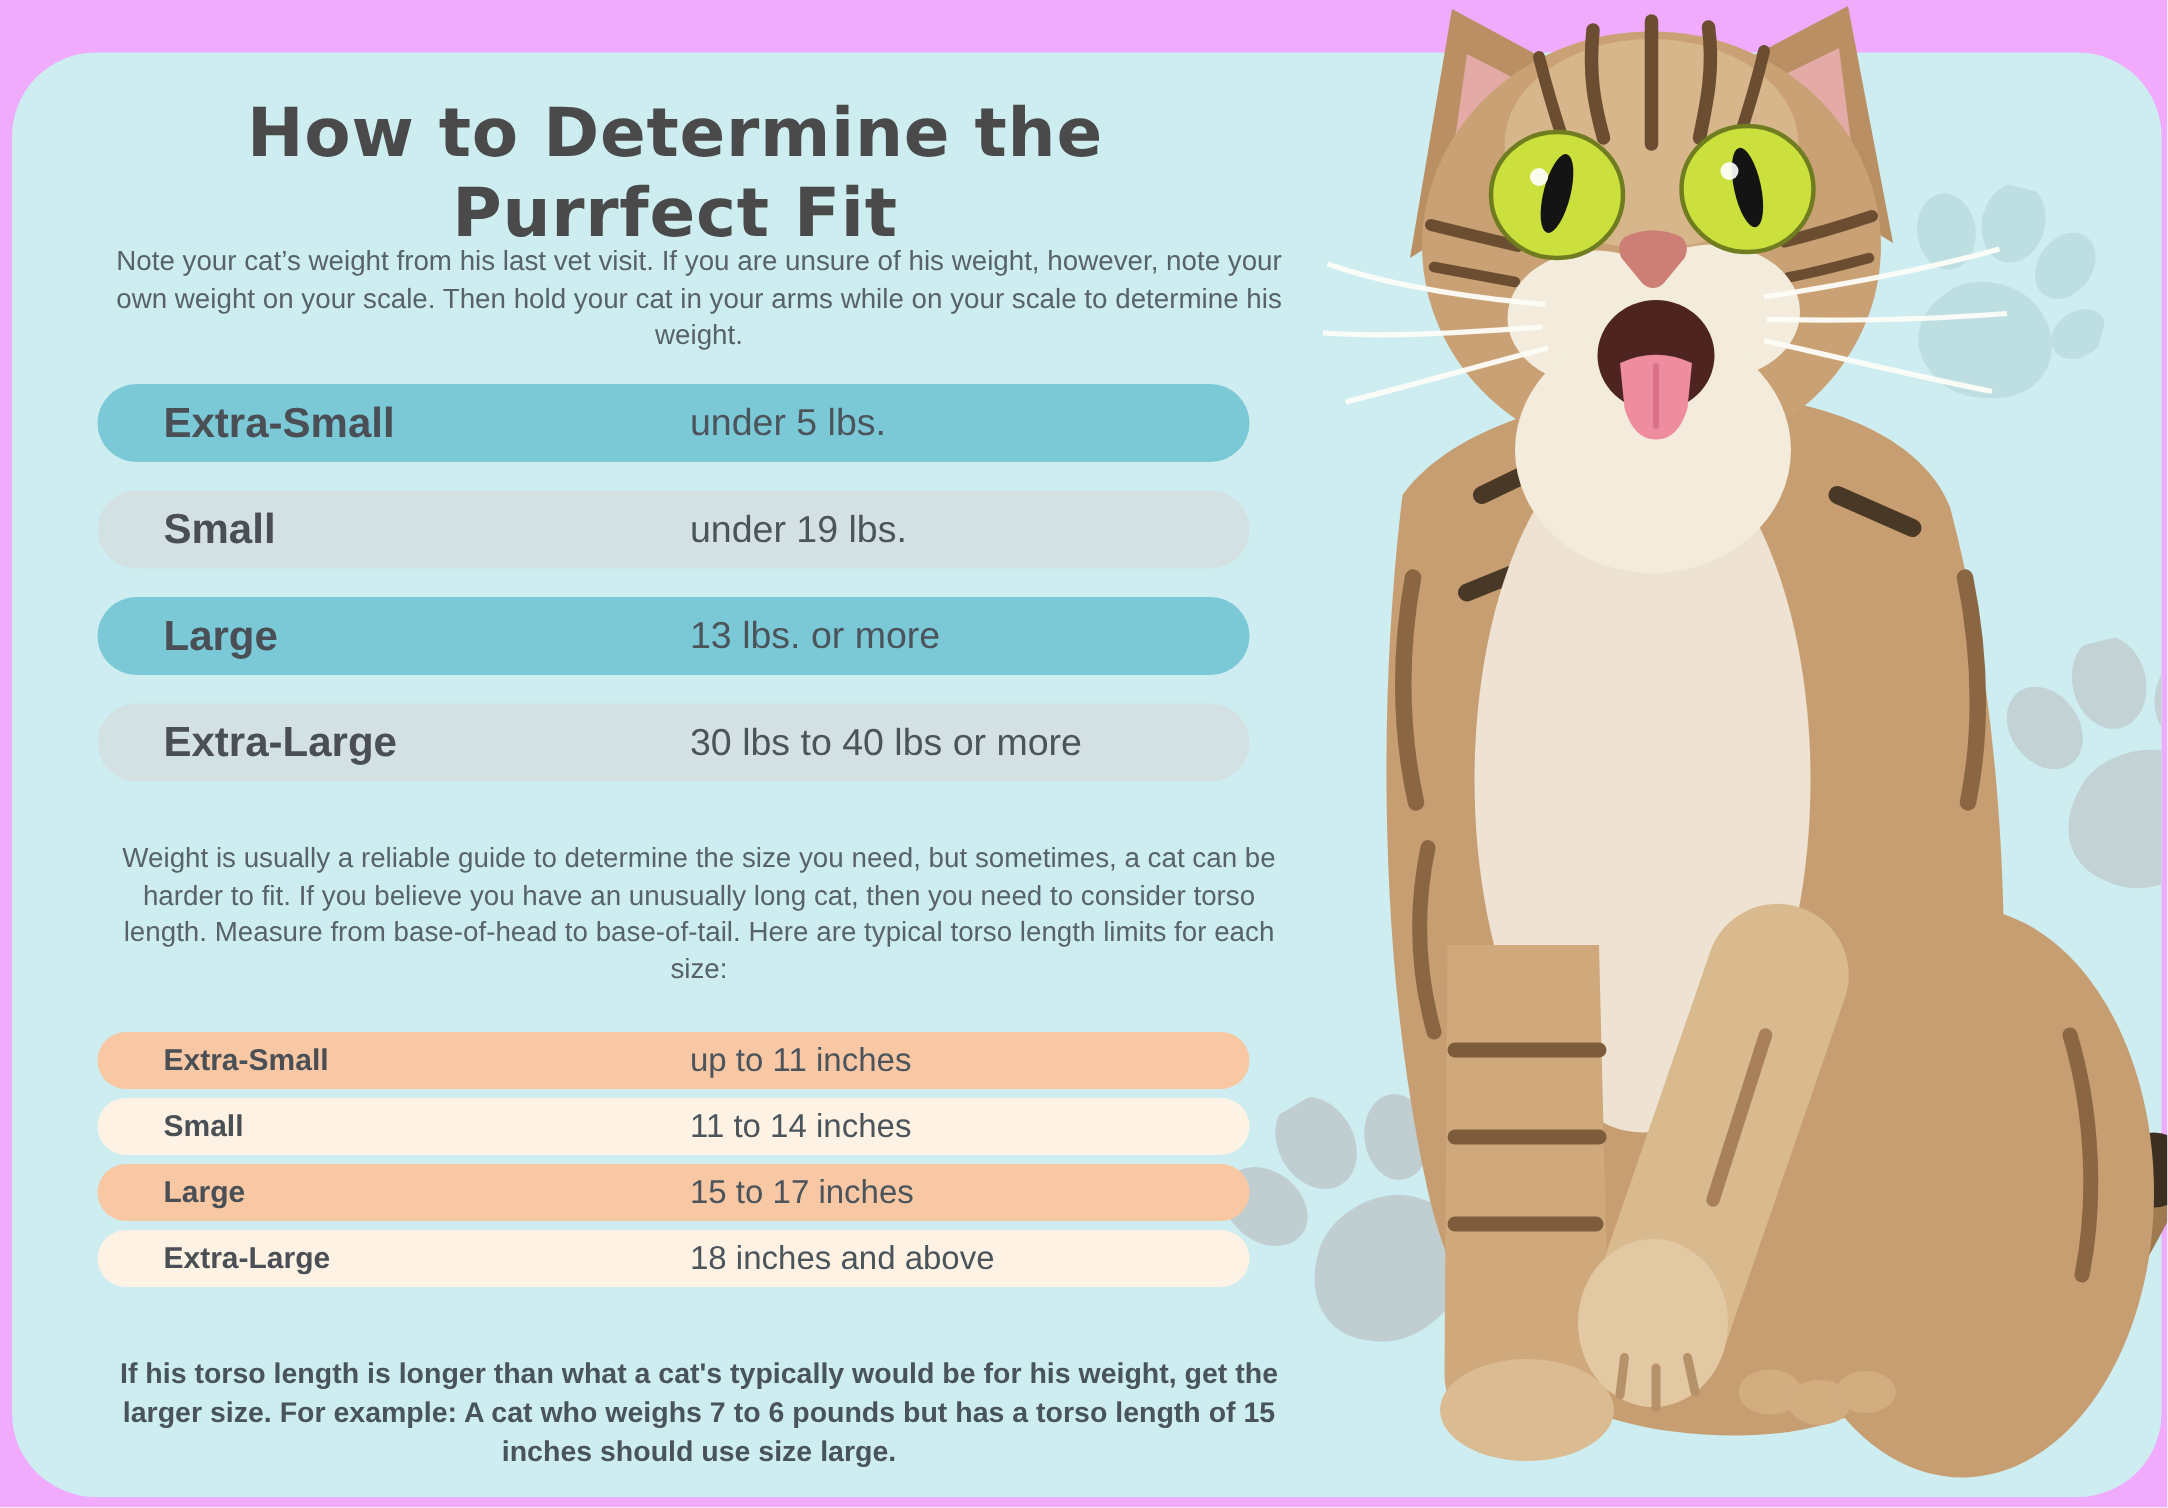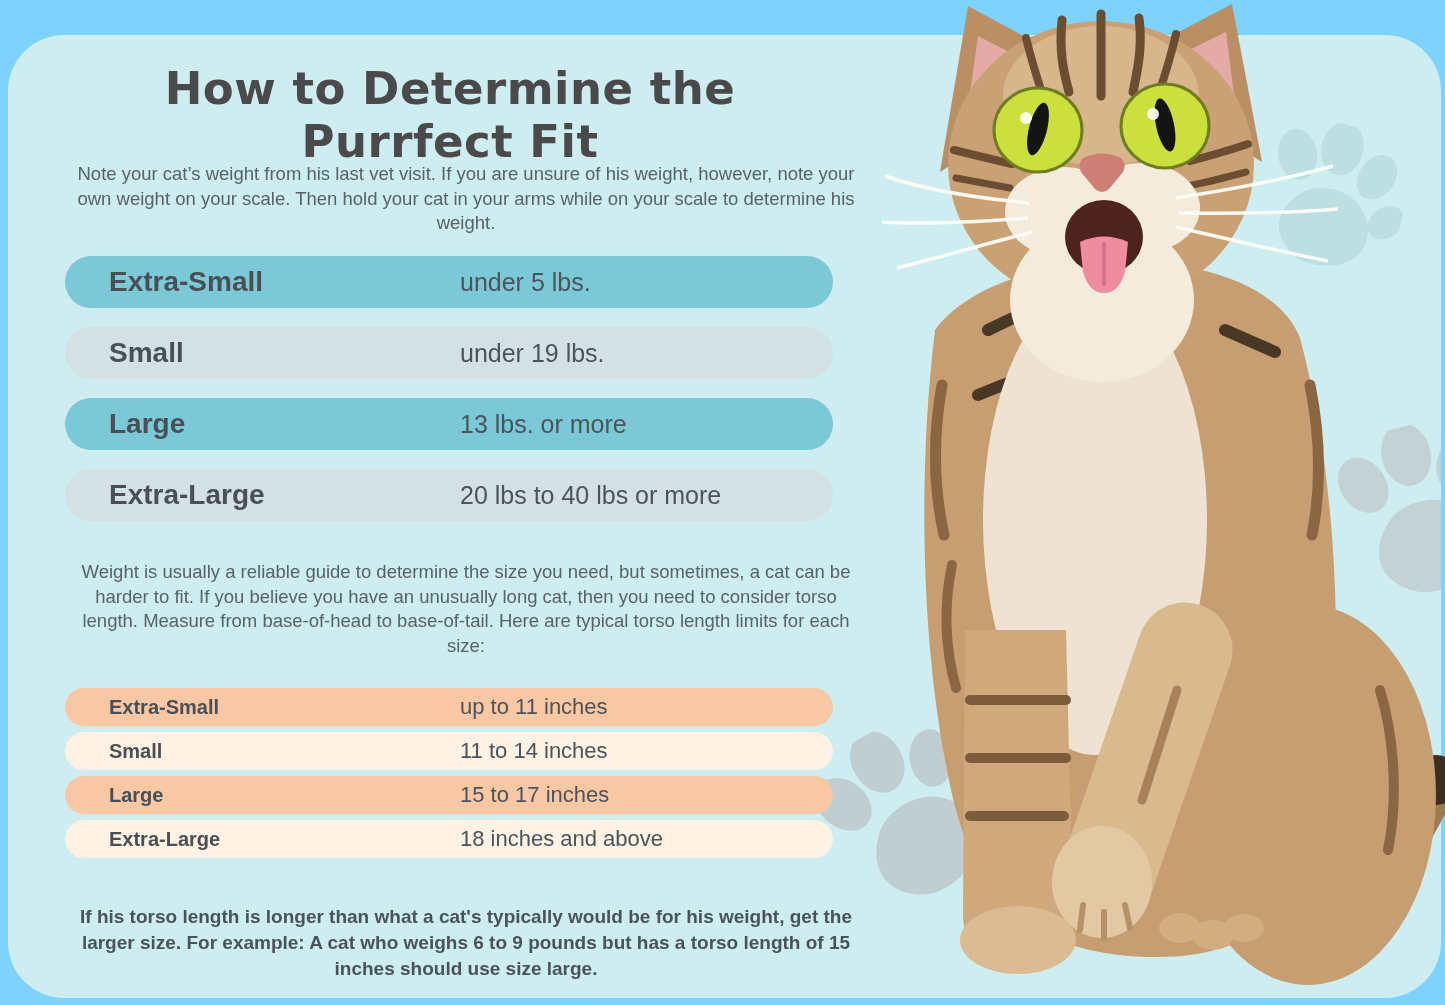--- a/index.html
+++ b/index.html
@@ -1,17 +1,17 @@
 <!DOCTYPE html>
 <html><head>
 <meta charset="utf-8">
 <style>
   html,body { margin:0; padding:0; background:#ffffff; }
   .canvas {
-    position:relative; width:1445px; height:1005px; background:#7dd3fc;
+    position:relative; width:1445px; height:1005px; background:#f0abfc;
     overflow:hidden; font-family:"Liberation Sans", sans-serif;
   }
   .card {
     position:absolute; left:8px; top:35px; width:1433px; height:963px;
     background:#cdedf1; border-radius:56px; overflow:hidden;
   }
   .paw { position:absolute; }
   .content { position:absolute; left:0; top:0; width:1445px; height:1005px; z-index:2; }
   .title {
     position:absolute; left:65px; top:62px; width:770px; text-align:center;
@@ -86,21 +86,21 @@
     <div class="row wrow bg-gray" style="top:327px;">
       <span class="size-label">Small</span>
       <span class="size-value">under 19 lbs.</span>
     </div>
     <div class="row wrow bg-teal" style="top:398px;">
       <span class="size-label">Large</span>
       <span class="size-value">13 lbs. or more</span>
     </div>
     <div class="row wrow bg-gray" style="top:469px;">
       <span class="size-label">Extra-Large</span>
-      <span class="size-value">20 lbs to 40 lbs or more</span>
+      <span class="size-value">30 lbs to 40 lbs or more</span>
     </div>
 
     <p class="para mid">Weight is usually a reliable guide to determine the size you need, but sometimes, a cat can be harder to fit. If you believe you have an unusually long cat, then you need to consider torso length. Measure from base-of-head to base-of-tail. Here are typical torso length limits for each size:</p>
 
     <div class="row trow bg-peach" style="top:688px;">
       <span class="size-label">Extra-Small</span>
       <span class="size-value">up to 11 inches</span>
     </div>
     <div class="row trow bg-cream" style="top:732px;">
       <span class="size-label">Small</span>
@@ -108,21 +108,21 @@
     </div>
     <div class="row trow bg-peach" style="top:776px;">
       <span class="size-label">Large</span>
       <span class="size-value">15 to 17 inches</span>
     </div>
     <div class="row trow bg-cream" style="top:820px;">
       <span class="size-label">Extra-Large</span>
       <span class="size-value">18 inches and above</span>
     </div>
 
-    <p class="para footer">If his torso length is longer than what a cat's typically would be for his weight, get the larger size. For example: A cat who weighs 6 to 9 pounds but has a torso length of 15 inches should use size large.</p>
+    <p class="para footer">If his torso length is longer than what a cat's typically would be for his weight, get the larger size. For example: A cat who weighs 7 to 6 pounds but has a torso length of 15 inches should use size large.</p>
   </div>
 
   <svg class="cat" viewBox="0 0 565 1005">
 
     <path d="M440,925 C492,902 522,848 556,782" stroke="#9e7a50" stroke-width="46" fill="none" stroke-linecap="round"></path>
     <circle cx="556" cy="780" r="25" fill="#3c2e20"></circle>
 
     <ellipse cx="428" cy="795" rx="128" ry="190" fill="#c79e71"></ellipse>
     <path d="M500,690 C515,740 518,800 508,850" stroke="#8a6643" stroke-width="10" fill="none" stroke-linecap="round"></path>
 

